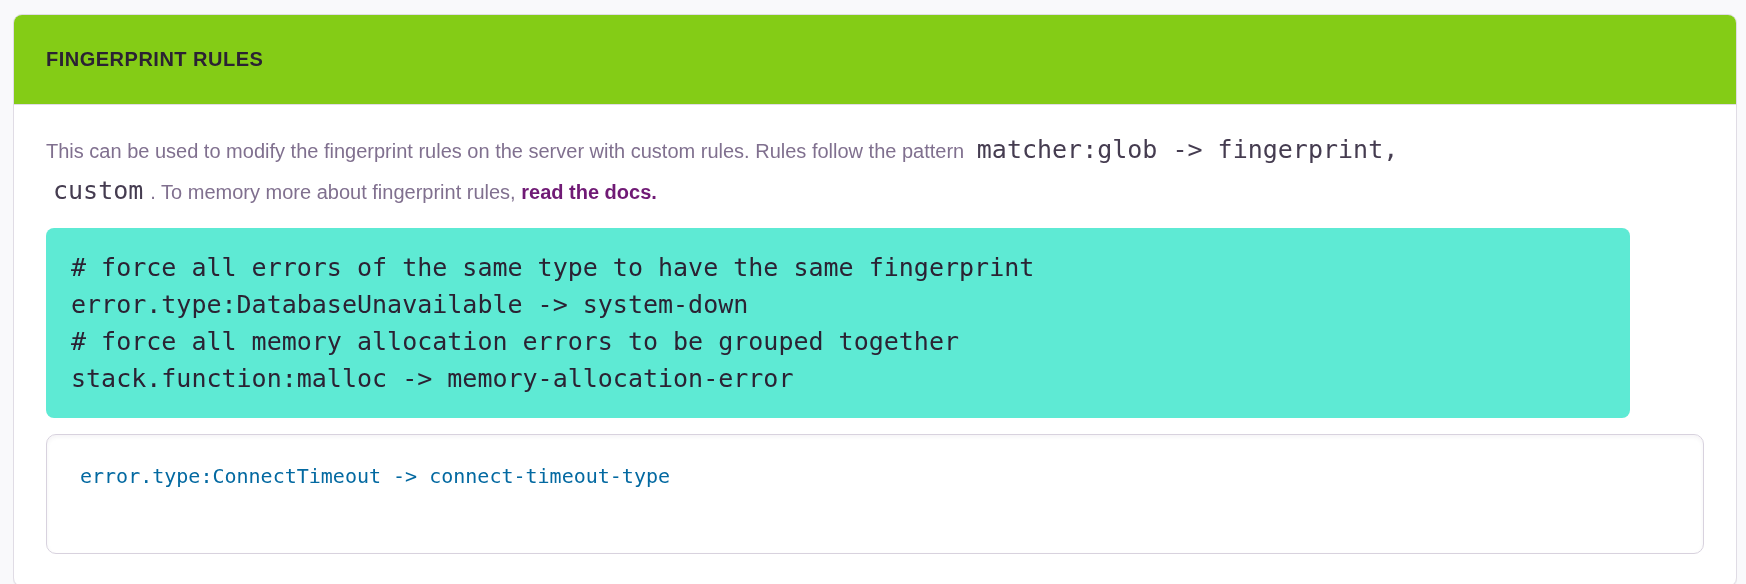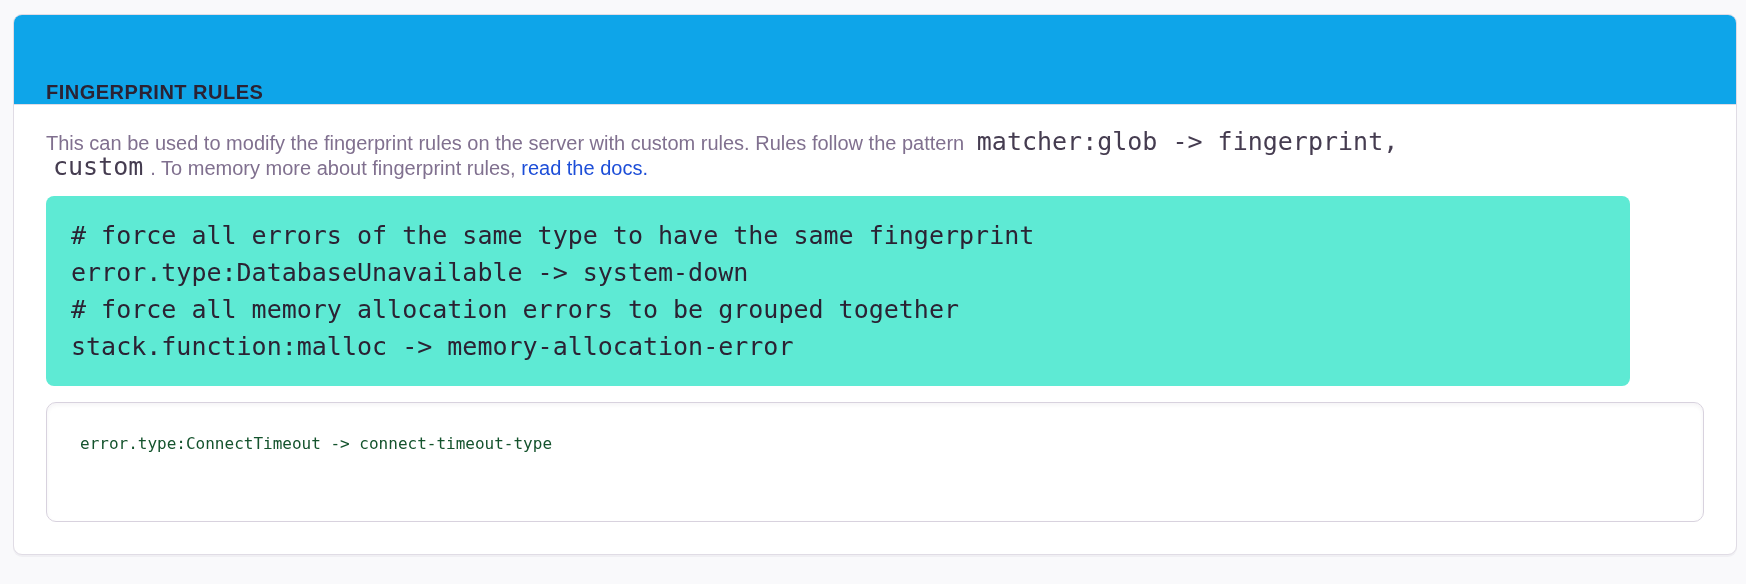--- a/index.html
+++ b/index.html
@@ -12,51 +12,52 @@
   .panel {
     margin: 14px 9px 0 13px;
     background: #ffffff;
     border: 1px solid #e0dce5;
     border-radius: 9px;
     box-shadow: 0 2px 0 rgba(37,11,54,0.04);
   }
   .panel-header {
     height: 90px;
     display: flex;
-    align-items: flex-end;
+    align-items: center;
     padding: 0 32px;
-    background: #0ea5e9;
+    background: #84cc16;
     border-bottom: 1px solid #e0dce5;
     border-radius: 8px 8px 0 0;
   }
   .panel-title {
     font-size: 20px;
     font-weight: 700;
     letter-spacing: 0.5px;
     color: #2b2233;
     text-transform: uppercase;
   }
   .panel-body {
     padding: 25px 32px 32px 32px;
   }
   .description {
     color: #80708f;
     font-size: 20px;
-    line-height: 23px;
+    line-height: 40px;
   }
   .inline-code {
     font-family: "DejaVu Sans Mono", monospace;
     font-size: 25px;
     color: #453c50;
     padding: 0 7px;
   }
   .docs-link {
-    color: #1d4ed8;
+    color: #701a75;
     text-decoration: none;
     cursor: pointer;
+    font-weight: bold;
   }
   .code-example {
     display: block;
     background: #5eead4;
     border-radius: 8px;
     margin: 16px 74px 16px 0;
     padding: 21px 25px;
     font-family: "DejaVu Sans Mono", monospace;
     font-size: 25px;
     line-height: 37px;
@@ -67,23 +68,23 @@
   .rules-textarea {
     display: block;
     width: 100%;
     height: 120px;
     background: #ffffff;
     border: 1px solid #d8d2de;
     border-radius: 10px;
     box-shadow: inset 0 2px 4px rgba(37,11,54,0.05);
     padding: 23px 33px;
     font-family: "DejaVu Sans Mono", monospace;
-    font-size: 16px;
+    font-size: 20px;
     line-height: 36px;
-    color: #14532d;
+    color: #0369a1;
     resize: none;
     outline: none;
     overflow: hidden;
     white-space: pre;
   }
 </style>
 </head>
 <body>
 
 <div class="panel">

